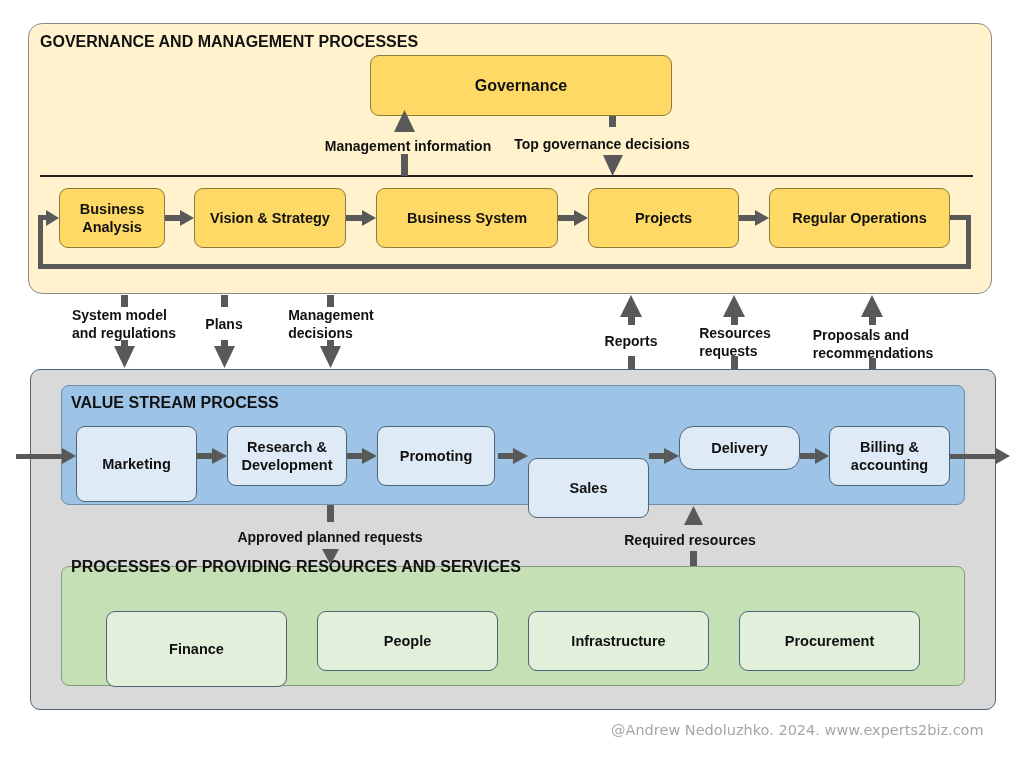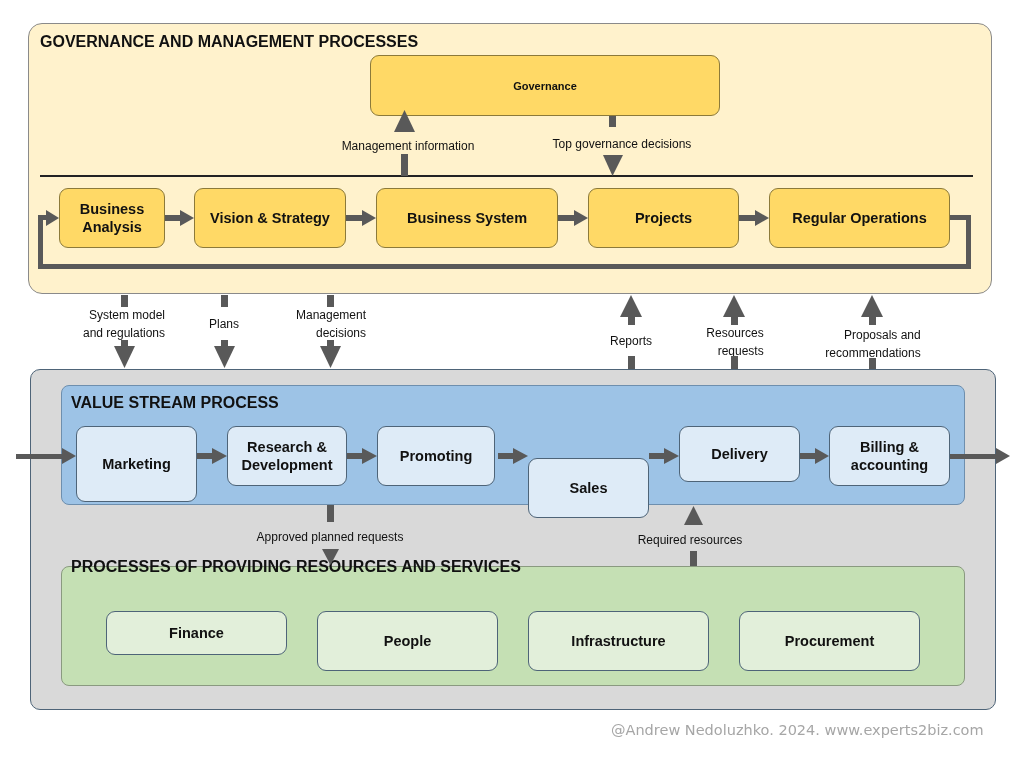--- a/index.html
+++ b/index.html
@@ -13,37 +13,37 @@
   .panel-blue { left: 61px; top: 385px; width: 904px; height: 120px; background: #9dc3e6;
                 border: 1px solid #6e8fae; border-radius: 8px; }
   .panel-green { left: 61px; top: 566px; width: 904px; height: 120px; background: #c5e0b4;
                  border: 1px solid #8a9a80; border-radius: 8px; }
   .section-title { font-weight: bold; font-size: 16px; white-space: nowrap; }
   .node { display: flex; align-items: center; justify-content: center; text-align: center;
           font-weight: bold; font-size: 14.5px; line-height: 18px; border-radius: 9px; }
   .node-y { background: #ffd966; border: 1px solid #8c7a3a; }
   .node-b { background: #deebf7; border: 1.3px solid #4e6478; }
   .node-g { background: #e2efda; border: 1.3px solid #4e6478; }
-  .lbl { font-weight: normal; font-size: 12px; line-height: 18px; text-align: right; white-space: nowrap;
+  .lbl { font-weight: bold; font-size: 14px; line-height: 18px; text-align: left; white-space: nowrap;
          transform: translateX(-50%); }
   .footer { color: #a6a6a6; font-size: 14.5px; white-space: nowrap; font-family: "DejaVu Sans", sans-serif; }
   svg.arrows { position: absolute; left: 0; top: 0; width: 1024px; height: 757px; pointer-events: none; }
 </style>
 </head>
 <body>
 
 <div class="abs panel-gov"></div>
 <div class="abs section-title" style="left:40px; top:33px;">GOVERNANCE AND MANAGEMENT PROCESSES</div>
 
-<div class="abs node node-y" style="left:370px; top:55px; width:350px; height:61px; font-size:11px;">
+<div class="abs node node-y" style="left:370px; top:55px; width:302px; height:61px; font-size:16px;">
   <span>Governance</span>
 </div>
 
 <div class="abs lbl" style="left:408px; top:137px;">Management information</div>
-<div class="abs lbl" style="left:622px; top:135px;">Top governance decisions</div>
+<div class="abs lbl" style="left:602px; top:135px;">Top governance decisions</div>
 
 <div class="abs" style="left:40px; top:175px; width:933px; height:2px; background:#222;"></div>
 
 <div class="abs node node-y" style="left:59px; top:188px; width:106px; height:60px; white-space:pre-line;">
   <span>Business
 Analysis</span>
 </div>
 <div class="abs node node-y" style="left:194px; top:188px; width:152px; height:60px;">
   <span>Vision &amp; Strategy</span>
 </div>
@@ -78,35 +78,35 @@
 <div class="abs node node-b" style="left:227px; top:426px; width:120px; height:60px; white-space:pre-line;">
   <span>Research &amp;
 Development</span>
 </div>
 <div class="abs node node-b" style="left:377px; top:426px; width:118px; height:60px;">
   <span>Promoting</span>
 </div>
 <div class="abs node node-b" style="left:528px; top:426px; width:121px; height:60px;margin-top:32px;">
   <span>Sales</span>
 </div>
-<div class="abs node node-b" style="left:679px; top:426px; width:121px; height:56px;">
+<div class="abs node node-b" style="left:679px; top:426px; width:121px; height:44px;border-radius:14px;">
   <span>Delivery</span>
 </div>
 <div class="abs node node-b" style="left:829px; top:426px; width:121px; height:60px; white-space:pre-line;">
   <span>Billing &amp;
 accounting</span>
 </div>
 
 <div class="abs lbl" style="left:330px; top:528px;">Approved planned requests</div>
 <div class="abs lbl" style="left:690px; top:531px;">Required resources</div>
 
 <div class="abs panel-green"></div>
 <div class="abs section-title" style="left:71px; top:558px;">PROCESSES OF PROVIDING RESOURCES AND SERVICES</div>
 
-<div class="abs node node-g" style="left:106px; top:611px; width:181px; height:44px;">
+<div class="abs node node-g" style="left:106px; top:611px; width:181px; height:76px;">
   <span>Finance</span>
 </div>
 <div class="abs node node-g" style="left:317px; top:611px; width:181px; height:60px;">
   <span>People</span>
 </div>
 <div class="abs node node-g" style="left:528px; top:611px; width:181px; height:60px;">
   <span>Infrastructure</span>
 </div>
 <div class="abs node node-g" style="left:739px; top:611px; width:181px; height:60px;">
   <span>Procurement</span>

